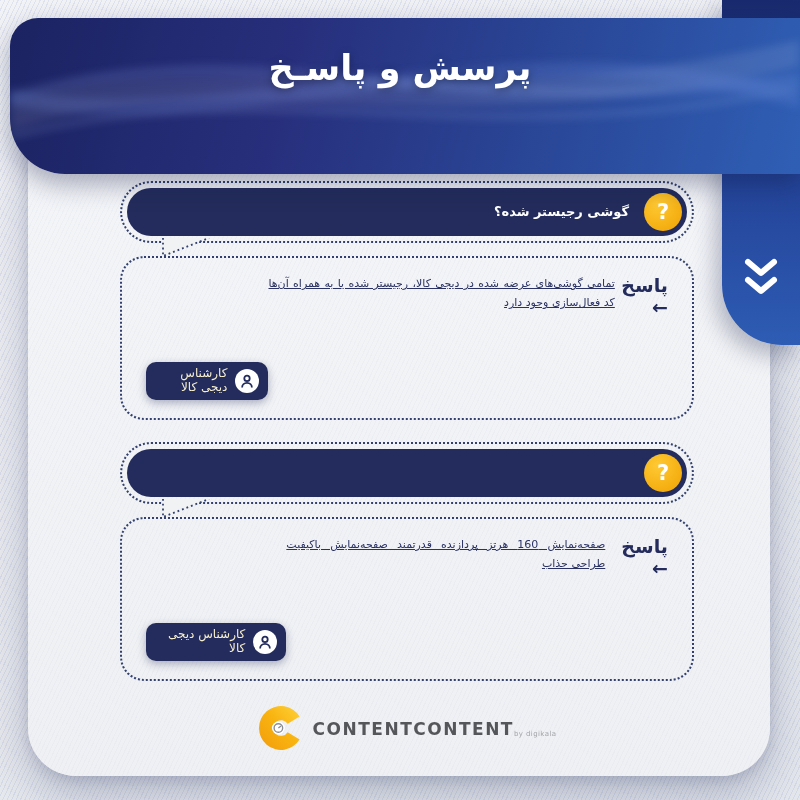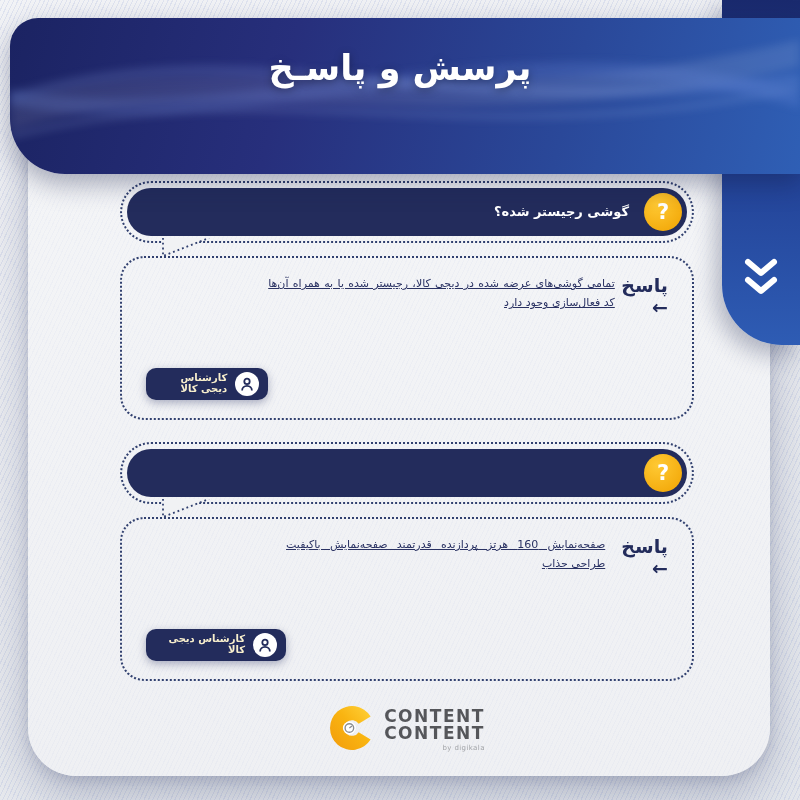--- a/index.html
+++ b/index.html
@@ -85,32 +85,32 @@
   .expert-badge{
     direction:rtl;margin-top:auto;align-self:flex-end;
     display:inline-flex;align-items:center;gap:8px;
     background:#232c5c;border-radius:10px;padding:4px 9px 4px 14px;
     box-shadow:0 3px 8px rgba(35,44,92,0.35);
   }
   .expert-badge .avatar{
     width:24px;height:24px;border-radius:50%;background:#ffffff;flex:0 0 24px;
     display:flex;align-items:center;justify-content:center;overflow:hidden;
   }
-  .expert-badge .name{color:#f8efcd;font-size:10px;font-weight:bold;padding-bottom:2px;}
+  .expert-badge .name{color:#f8efcd;font-size:12px;font-weight:normal;padding-bottom:2px;}
   .block-gap{height:22px;}
   
   .logo{
     margin-top:24px;display:flex;align-items:center;justify-content:center;gap:9px;
   }
-  .logo-text{display:flex;flex-direction:column;line-height:1.02;}
+  .logo-text{display:flex;flex-direction:row;line-height:1.02;}
   .logo-text .l1,.logo-text .l2{
     color:#55565a;font-weight:bold;font-size:17px;letter-spacing:1.5px;
   }
   .logo-text .byline{
-    color:#a2a4a8;font-size:7px;text-align:right;margin-top:3px;letter-spacing:0.4px;
+    color:#a2a4a8;font-size:7px;text-align:right;margin-top:10px;letter-spacing:0.4px;
   }
 </style>
 </head>
 <body>
 
 <div class="card">
   <div class="content">
 
     <div class="qa-block">
       <div class="q-outer">

